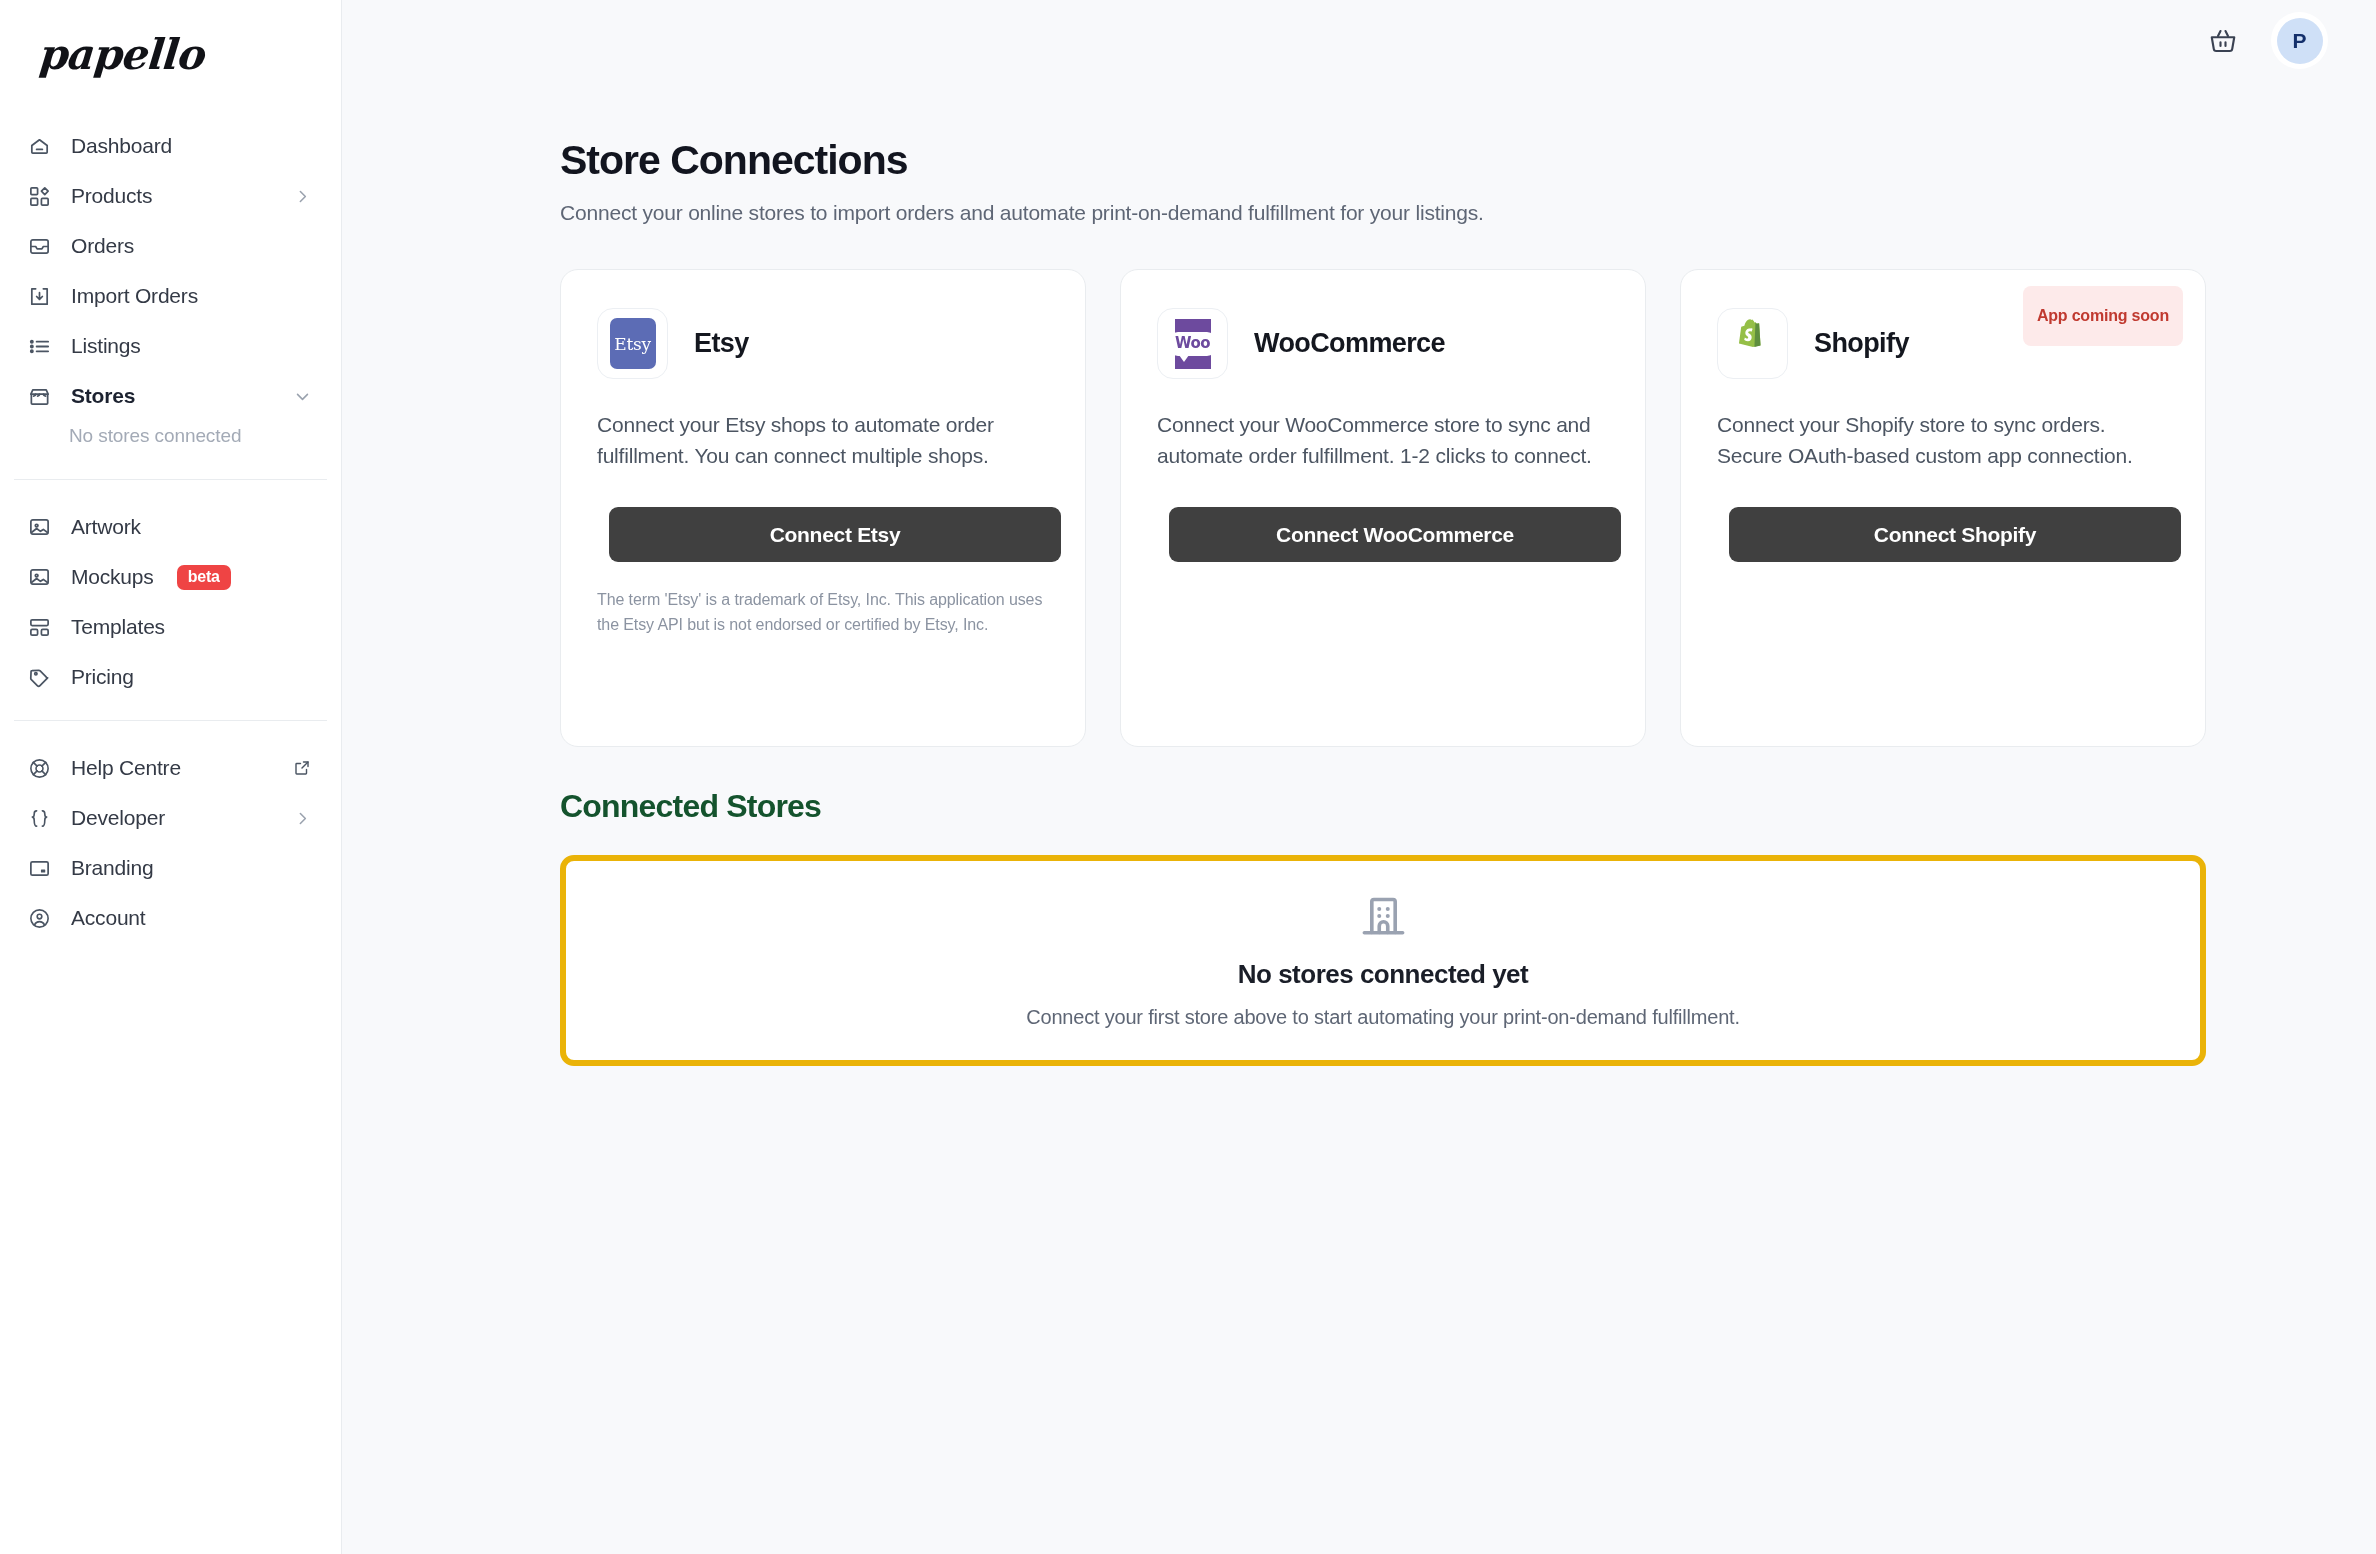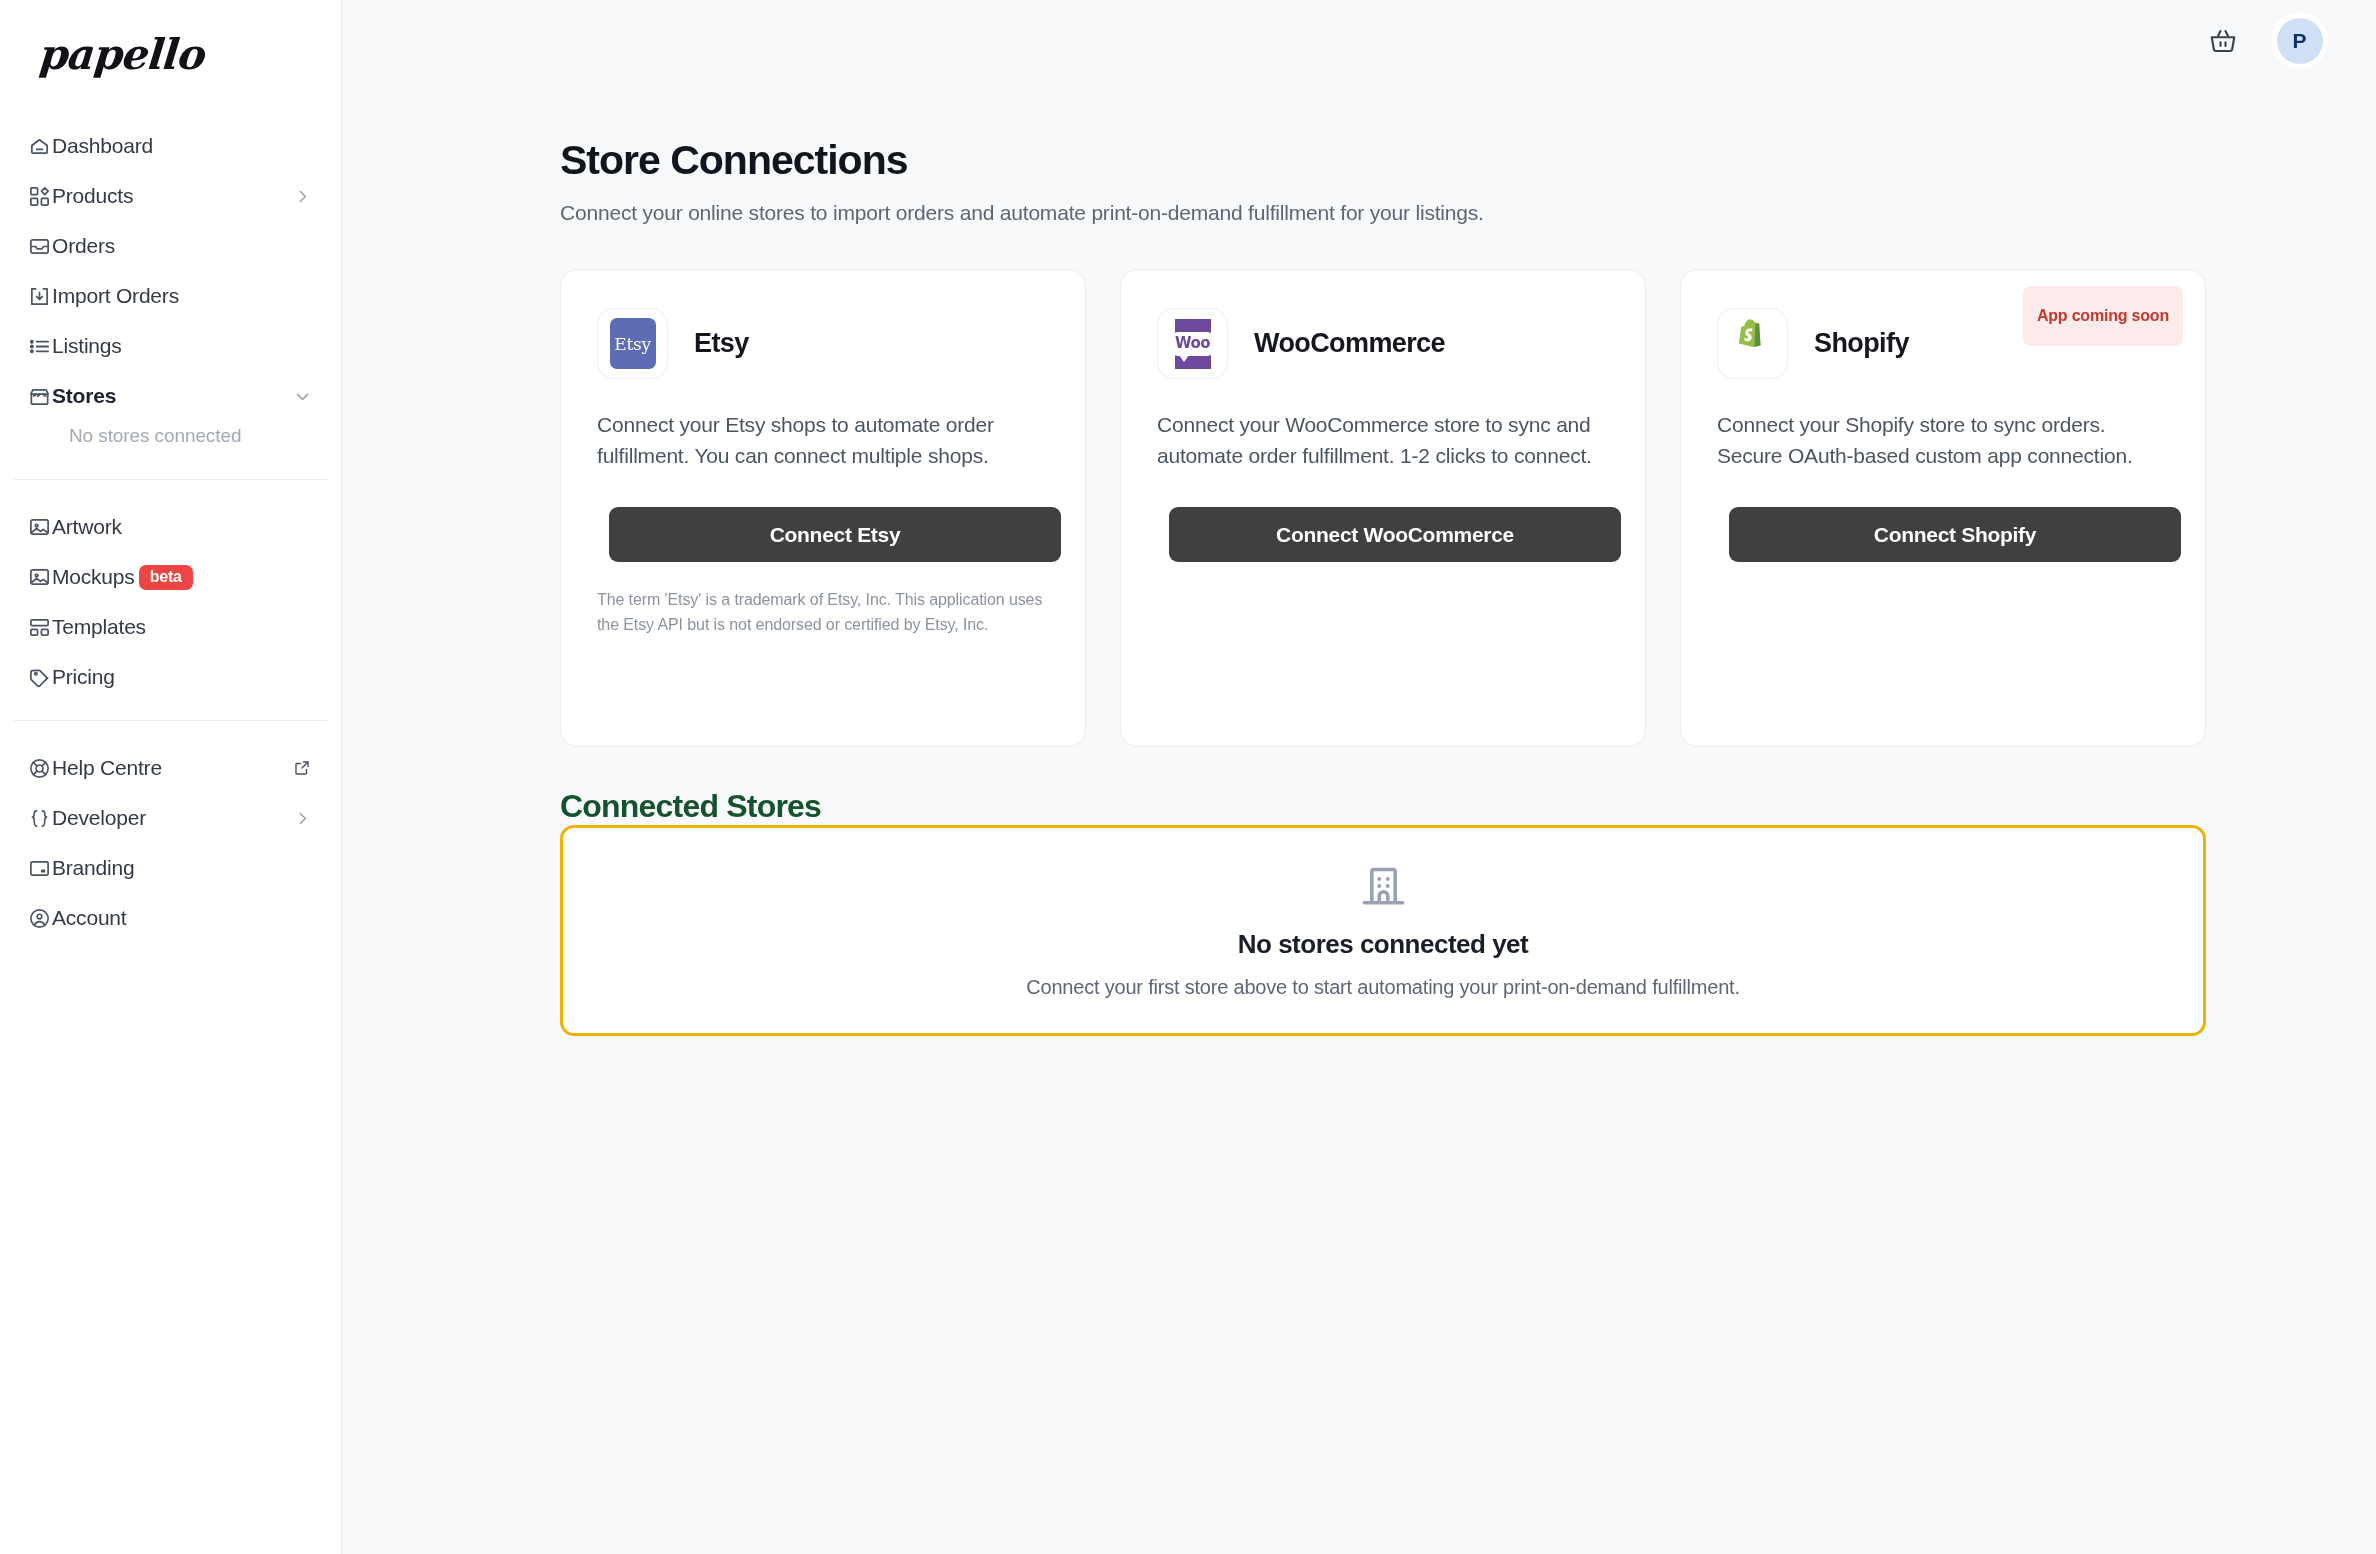--- a/index.html
+++ b/index.html
@@ -29,20 +29,21 @@
     color: #111217;
     letter-spacing: -1px;
     transform: skewX(-6deg);
     display: inline-block;
   }
   .nav-group { padding: 12px 0 0 0; }
   .nav-item {
     display: flex; align-items: center;
     height: 50px;
     padding: 0 30px 0 26px;
+    gap: 19px;
     cursor: pointer;
     position: relative;
   }
   .nav-icon {
     width: 26px; height: 26px;
     display: flex; align-items: center; justify-content: center;
     color: #4b5563;
     flex: 0 0 26px;
   }
   .nav-icon svg { width: 23px; height: 23px; display: block; }
@@ -245,23 +246,24 @@
   }
 
   .section-title {
     margin-top: 41px;
     font-size: 32px;
     font-weight: 800;
     color: #14532d;
     letter-spacing: -0.8px;
   }
   .empty-card {
+    margin-top: 30px;
     width: 1646px;
     background: #ffffff;
-    border: 3px solid #eab308;
+    border: 6px solid #eab308;
     border-radius: 14px;
     height: 211px;
     display: flex; flex-direction: column;
     align-items: center; justify-content: center;
     gap: 0;
   }
   .empty-icon { color: #9aa2b1; margin-bottom: 16px; }
   .empty-icon svg { width: 51px; height: 51px; display:block; }
   .empty-title {
     font-size: 26px; font-weight: 700; color: #1a1e28;

